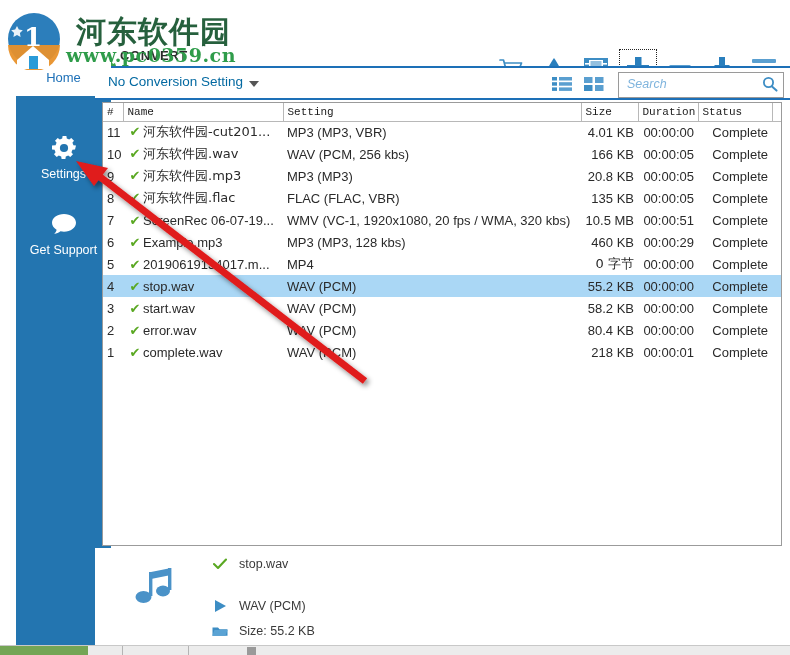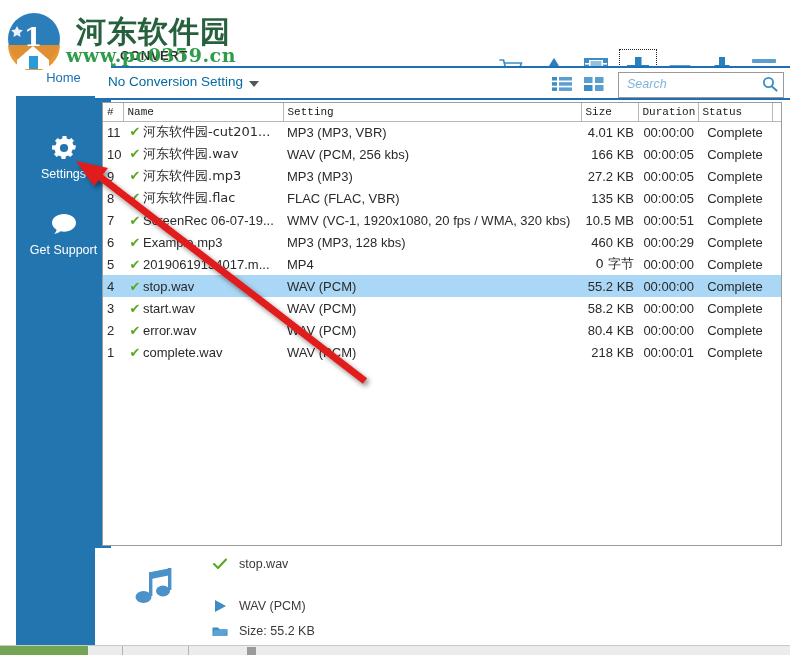--- a/index.html
+++ b/index.html
@@ -166,21 +166,21 @@
     height: 22px;
     font-size: 13px; color: #2a2a2a;
     padding: 0 4px;
     white-space: nowrap; overflow: hidden;
     vertical-align: middle;
   }
   tr.selected td { background: #aad7f5; }
   td.c-num { text-align: left; padding-left: 6px; }
   td.c-name { padding-left: 0; }
   td.c-size, td.c-dur { text-align: right; }
-  td.c-status { text-align: center; padding-left: 8px; }
+  td.c-status { text-align: right; padding-left: 8px; }
   .check {
     display: inline-block; width: 16px; color: #5aa822;
     font-size: 13px; text-align: center;
   }
   .cjk { font-family: "DejaVu Sans", sans-serif; }
 
   
   .detail {
     position: absolute; left: 95px; top: 548px; width: 695px; height: 97px;
     background: #ffffff;
@@ -412,21 +412,21 @@
             <td class="c-quality">WAV (PCM, 256 kbs)</td>
             <td class="c-size">166 KB</td>
             <td class="c-dur">00:00:05</td>
             <td class="c-status">Complete</td>
             <td></td>
           </tr>
           <tr>
             <td class="c-num">9</td>
             <td class="c-name"><span class="check">✔</span><span class="cjk">河东软件园.mp3</span></td>
             <td class="c-quality">MP3 (MP3)</td>
-            <td class="c-size">27.2 KB</td>
+            <td class="c-size">20.8 KB</td>
             <td class="c-dur">00:00:05</td>
             <td class="c-status">Complete</td>
             <td></td>
           </tr>
           <tr>
             <td class="c-num">8</td>
             <td class="c-name"><span class="check">✔</span><span class="cjk">河东软件园.flac</span></td>
             <td class="c-quality">FLAC (FLAC, VBR)</td>
             <td class="c-size">135 KB</td>
             <td class="c-dur">00:00:05</td>

